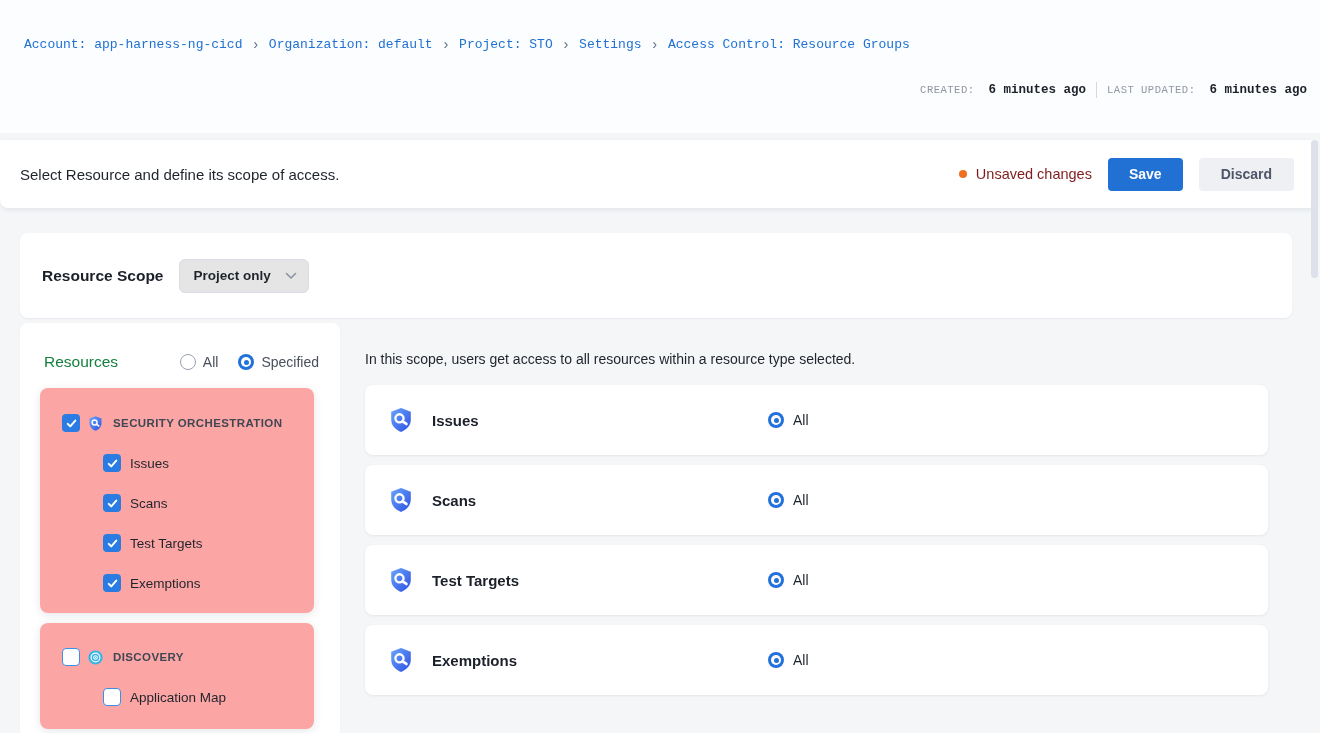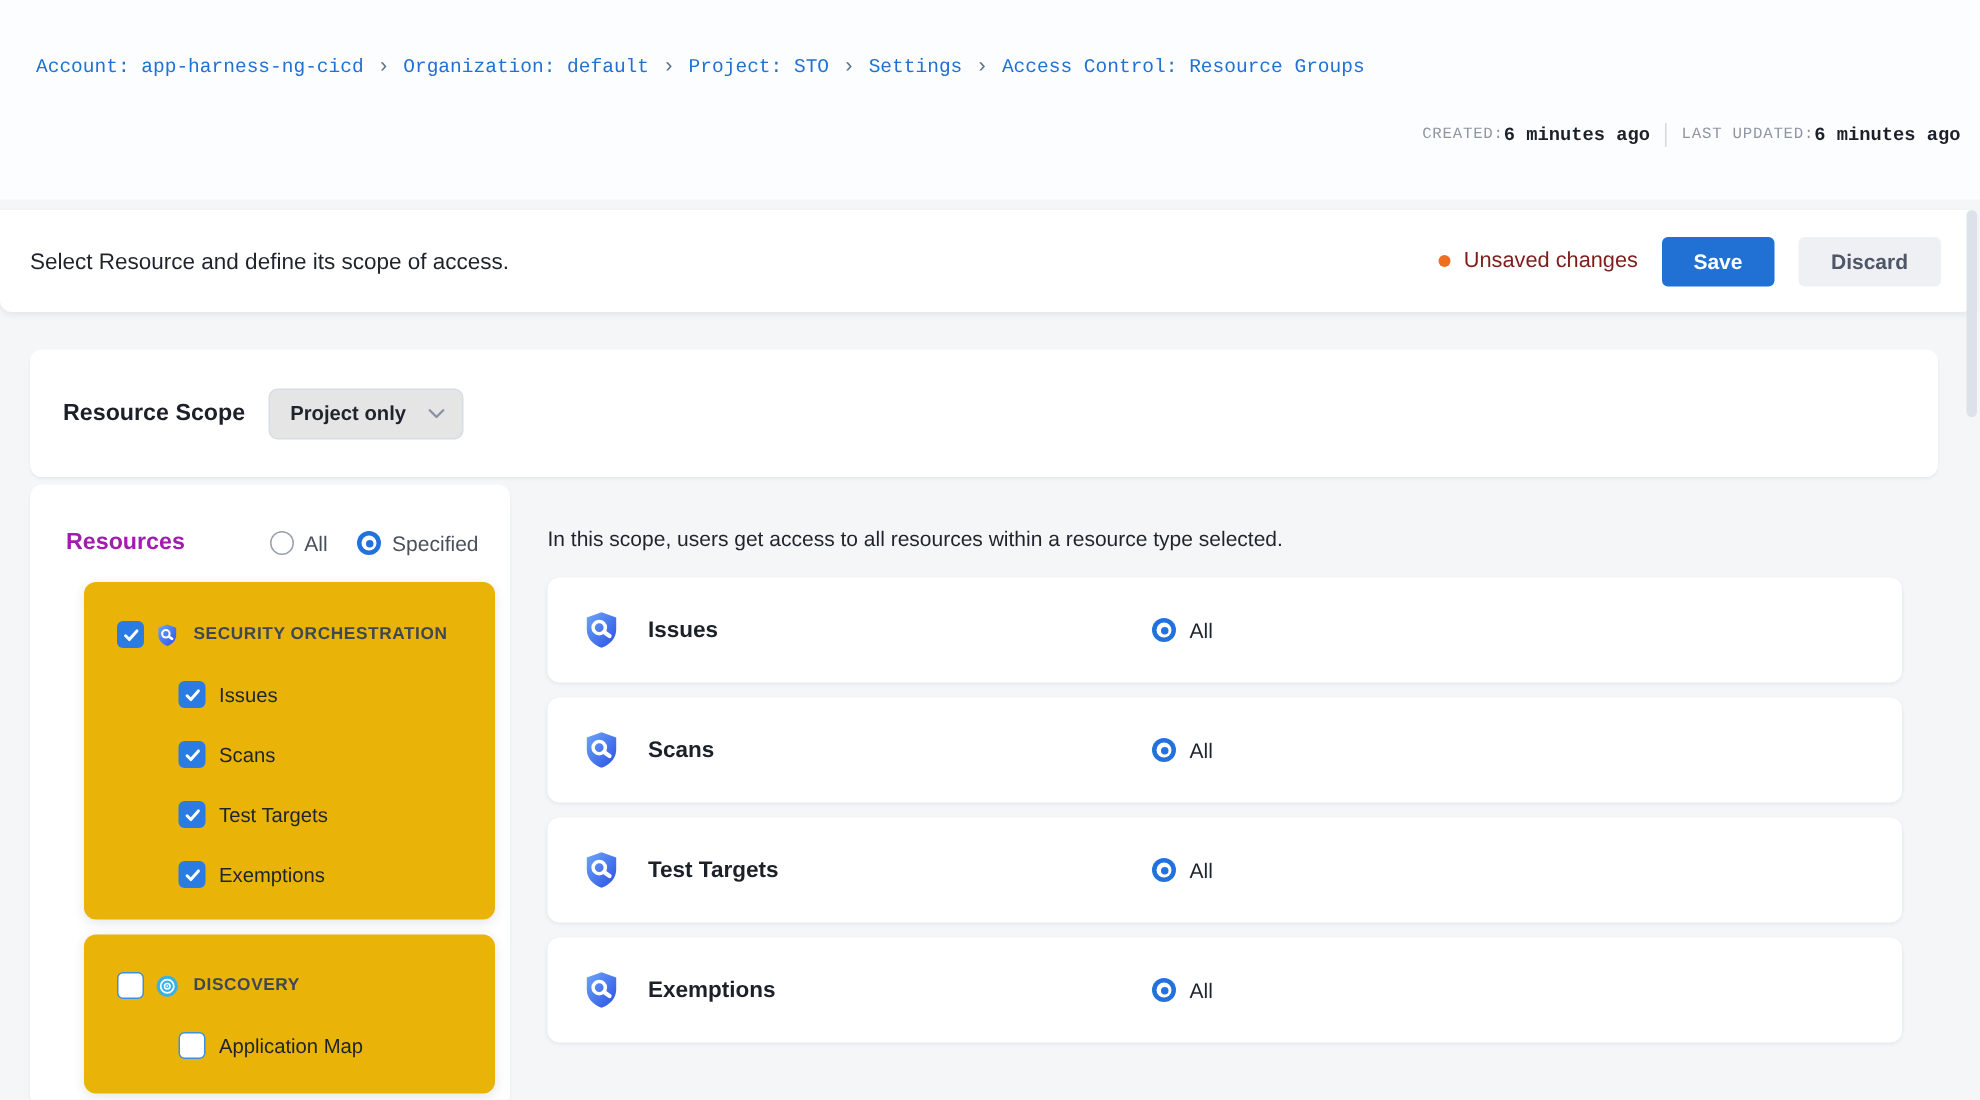--- a/index.html
+++ b/index.html
@@ -12,21 +12,21 @@
   
   .header{position:absolute;left:0;top:0;width:1320px;height:133px;background:#fcfdfe;font-family:Liberation Mono, monospace;}
   .breadcrumb{position:absolute;left:24px;top:37px;display:flex;align-items:center;gap:9px;font-size:13px;}
   .crumb{color:#2071d3;cursor:pointer;text-decoration:none;}
   .crumb-sep{color:#5f7389;font-size:14px;line-height:1;padding-top:1px;}
   .page-title{position:absolute;left:32px;top:75px;font-size:17.5px;font-weight:700;color:#1b2029;}
   .meta{position:absolute;right:13px;top:82px;display:flex;align-items:center;gap:10px;}
   .meta-label{font-size:10.5px;letter-spacing:.5px;color:#8f96a2;font-weight:500;}
   .meta-value{font-size:12.5px;color:#1b2029;font-weight:700;}
   .meta-div{width:1px;height:16px;background:#d4d8e0;}
-  .meta-pair{display:flex;align-items:center;gap:0;}
+  .meta-pair{display:flex;align-items:center;gap:14px;}
   
   .toolbar{position:absolute;left:0;top:140px;width:1316px;height:68px;background:#ffffff;
     border-radius:0 0 8px 8px;box-shadow:0 2px 5px rgba(40,50,70,.08);
     display:flex;align-items:center;}
   .toolbar-desc{margin-left:20px;font-size:15px;color:#1f242c;}
   .toolbar-right{margin-left:auto;margin-right:22px;display:flex;align-items:center;gap:16px;}
   .unsaved{display:flex;align-items:center;gap:9px;margin-right:0;}
   .unsaved-dot{width:8px;height:8px;border-radius:50%;background:#ee6f20;}
   .unsaved-text{font-size:14.5px;color:#7f1d1d;}
   .btn{border:none;border-radius:4px;height:33px;font-size:14px;font-weight:700;
@@ -38,30 +38,30 @@
     border-radius:8px;box-shadow:0 1px 2px rgba(40,50,70,.06);display:flex;align-items:center;}
   .scope-label{margin-left:22px;font-size:15.5px;font-weight:700;color:#1b2029;}
   .select{margin-left:16px;width:130px;height:34px;border:1px solid #d8dce5;border-radius:6px;
     background:#e5e5e5;display:flex;align-items:center;justify-content:space-between;
     padding:0 11px 0 13px;box-sizing:border-box;cursor:pointer;}
   .select-value{font-size:13.5px;font-weight:600;color:#1f242c;}
   
   .res-panel{position:absolute;left:20px;top:323px;width:320px;height:415px;background:#fff;
     border-radius:8px;box-shadow:0 1px 2px rgba(40,50,70,.06);}
   .res-head{position:absolute;left:24px;right:21px;top:30px;display:flex;align-items:center;justify-content:space-between;}
-  .res-title{font-size:15.5px;font-weight:700;color:#a21caf;}
+  .res-title{font-size:15.5px;font-weight:400;color:#15803d;}
   .radio-group{display:flex;align-items:center;gap:20px;}
   .radio-item{display:flex;align-items:center;gap:7px;cursor:pointer;}
   .radio{width:16px;height:16px;border-radius:50%;box-sizing:border-box;position:relative;flex:0 0 auto;}
   .radio.on{background:#2272dd;}
   .radio.on::after{content:"";position:absolute;inset:3px;border-radius:50%;background:#fff;z-index:1;}
   .radio.on::before{content:"";position:absolute;inset:5.5px;border-radius:50%;background:#2272dd;z-index:2;}
   .radio.off{background:#fff;border:1.5px solid #99a1af;}
   .radio-label{font-size:14px;color:#49505c;}
-  .group-card{position:absolute;left:36px;width:274px;background:#eab308;border-radius:8px;
+  .group-card{position:absolute;left:20px;width:274px;background:#fca5a5;border-radius:8px;
     box-shadow:0 2px 8px rgba(40,50,70,.12);}
   .group-card.g1{top:65px;height:225px;}
   .group-card.g2{top:300px;height:106px;text-align:right;}
   .tree-row{position:absolute;display:flex;align-items:center;}
   .cb{width:18px;height:18px;border-radius:4px;box-sizing:border-box;display:flex;
     align-items:center;justify-content:center;cursor:pointer;flex:0 0 auto;}
   .cb.on{background:#2b7ce2;}
   .cb.off{background:#fff;border:1.6px solid #3d8fe4;}
   .group-icon{width:17px;height:17px;margin-left:7px;display:block;}
   .group-label{margin-left:9px;font-size:11.5px;letter-spacing:.4px;font-weight:600;color:#3f4753;}

